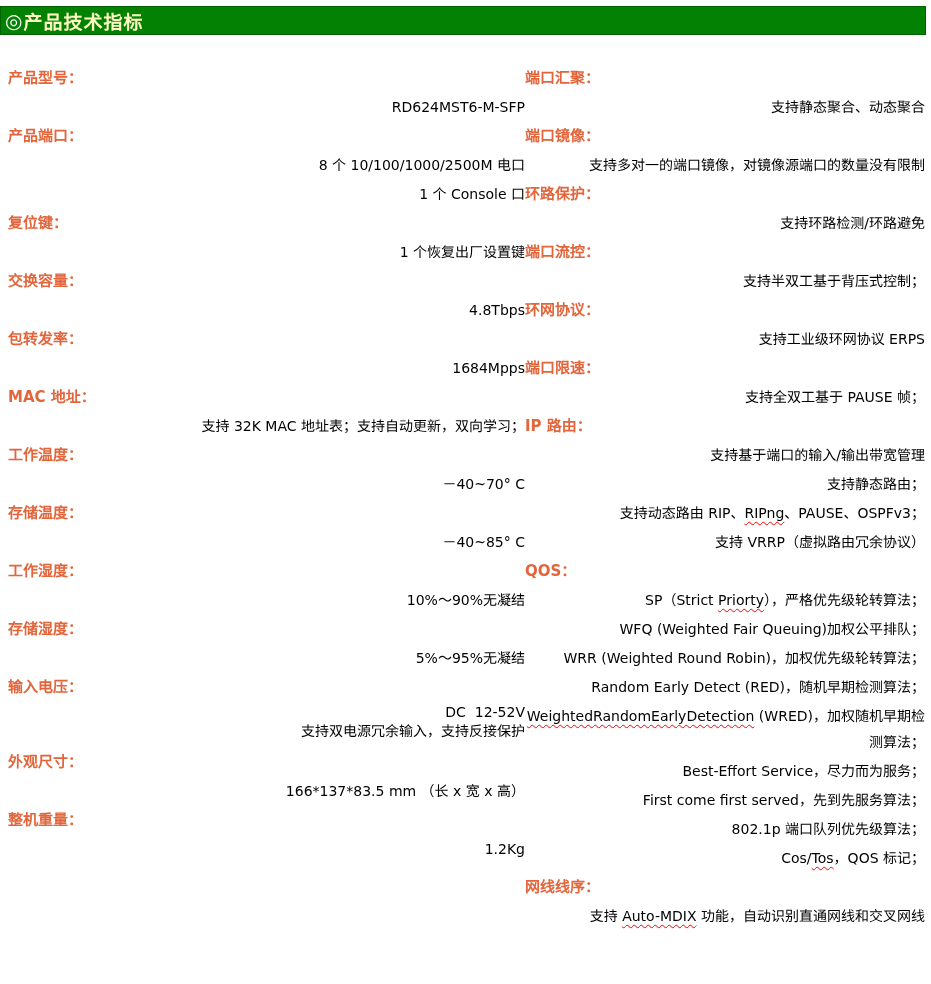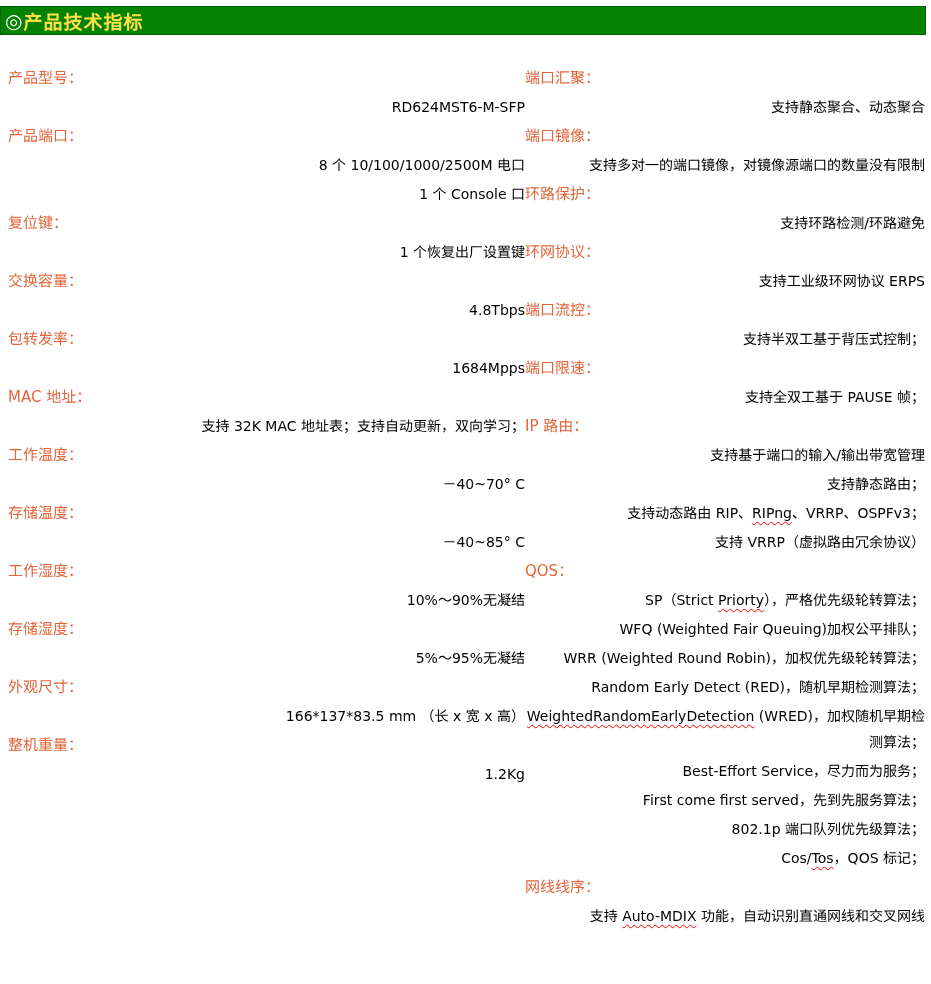--- a/index.html
+++ b/index.html
@@ -16,37 +16,37 @@
     border:1px solid #016101;
     box-sizing:border-box;
     display:flex;align-items:center;
     padding-left:4px;
   }
   .title-bar .icon{
     color:#fff;font-size:20px;font-weight:bold;line-height:1;
     margin-right:1px;
   }
   .title-bar .title{
-    color:#fde047;font-size:19px;font-weight:bold;letter-spacing:1px;
+    color:#fef9c3;font-size:19px;font-weight:bold;letter-spacing:1px;
   }
   
   .content{
     display:flex;
     padding:30px 0 0 8px;
     box-sizing:border-box;
   }
   .col{min-width:0;}
   .col-left{flex:0 0 517px;}
   .col-right{flex:1 1 auto;max-width:400px;}
   .spec-block{margin:0;}
   .spec-heading{
     margin:0 0 3px 0;
     font-size:15px;
     line-height:26px;
-    font-weight:normal;
+    font-weight:bold;
     color:#e2653b;
   }
   .spec-line{
     margin:0 0 3px 0;
     font-size:14px;
     line-height:26px;
     white-space:pre-wrap;
     text-align:right;
   }
   
@@ -106,20 +106,25 @@
         <p class="spec-line"><span>－40~85° C</span></p>
       </div>
       <div class="spec-block">
         <h3 class="spec-heading">工作湿度：</h3>
         <p class="spec-line"><span>10%～90%无凝结</span></p>
       </div>
       <div class="spec-block">
         <h3 class="spec-heading">存储湿度：</h3>
         <p class="spec-line"><span>5%～95%无凝结</span></p>
       </div>
+      <div class="spec-block tight">
+        <h3 class="spec-heading">输入电压：</h3>
+        <p class="spec-line"><span>DC  12-52V</span></p>
+        <p class="spec-line"><span>支持双电源冗余输入，支持反接保护</span></p>
+      </div>
       <div class="spec-block">
         <h3 class="spec-heading">外观尺寸：</h3>
         <p class="spec-line"><span>166*137*83.5 mm （长 x 宽 x 高）</span></p>
       </div>
       <div class="spec-block">
         <h3 class="spec-heading">整机重量：</h3>
         <p class="spec-line"><span>1.2Kg</span></p>
       </div>
     </div>
   <div class="col col-right">
@@ -129,36 +134,36 @@
       </div>
       <div class="spec-block">
         <h3 class="spec-heading">端口镜像：</h3>
         <p class="spec-line"><span>支持多对一的端口镜像，对镜像源端口的数量没有限制</span></p>
       </div>
       <div class="spec-block">
         <h3 class="spec-heading">环路保护：</h3>
         <p class="spec-line"><span>支持环路检测/环路避免</span></p>
       </div>
       <div class="spec-block">
+        <h3 class="spec-heading">端口流控：</h3>
+        <p class="spec-line"><span>支持半双工基于背压式控制；</span></p>
+      </div>
+      <div class="spec-block">
         <h3 class="spec-heading">环网协议：</h3>
         <p class="spec-line"><span>支持工业级环网协议 ERPS</span></p>
-      </div>
-      <div class="spec-block">
-        <h3 class="spec-heading">端口流控：</h3>
-        <p class="spec-line"><span>支持半双工基于背压式控制；</span></p>
       </div>
       <div class="spec-block">
         <h3 class="spec-heading">端口限速：</h3>
         <p class="spec-line"><span>支持全双工基于 PAUSE 帧；</span></p>
       </div>
       <div class="spec-block">
         <h3 class="spec-heading">IP 路由：</h3>
         <p class="spec-line"><span>支持基于端口的输入/输出带宽管理</span></p>
         <p class="spec-line"><span>支持静态路由；</span></p>
-        <p class="spec-line"><span>支持动态路由 RIP、</span><span class="wavy">RIPng</span><span>、VRRP、OSPFv3；</span></p>
+        <p class="spec-line"><span>支持动态路由 RIP、</span><span class="wavy">RIPng</span><span>、PAUSE、OSPFv3；</span></p>
         <p class="spec-line"><span>支持 VRRP（虚拟路由冗余协议）</span></p>
       </div>
       <div class="spec-block">
         <h3 class="spec-heading">QOS：</h3>
         <p class="spec-line"><span>SP（Strict </span><span class="wavy">Priorty</span><span>），严格优先级轮转算法；</span></p>
         <p class="spec-line"><span>WFQ (Weighted Fair Queuing)加权公平排队；</span></p>
         <p class="spec-line"><span>WRR (Weighted Round Robin)，加权优先级轮转算法；</span></p>
         <p class="spec-line"><span>Random Early Detect (RED)，随机早期检测算法；</span></p>
         <p class="spec-line"><span class="wavy">WeightedRandomEarlyDetection</span><span> (WRED)，加权随机早期检测算法；</span></p>
         <p class="spec-line"><span>Best-Effort Service，尽力而为服务；</span></p>

